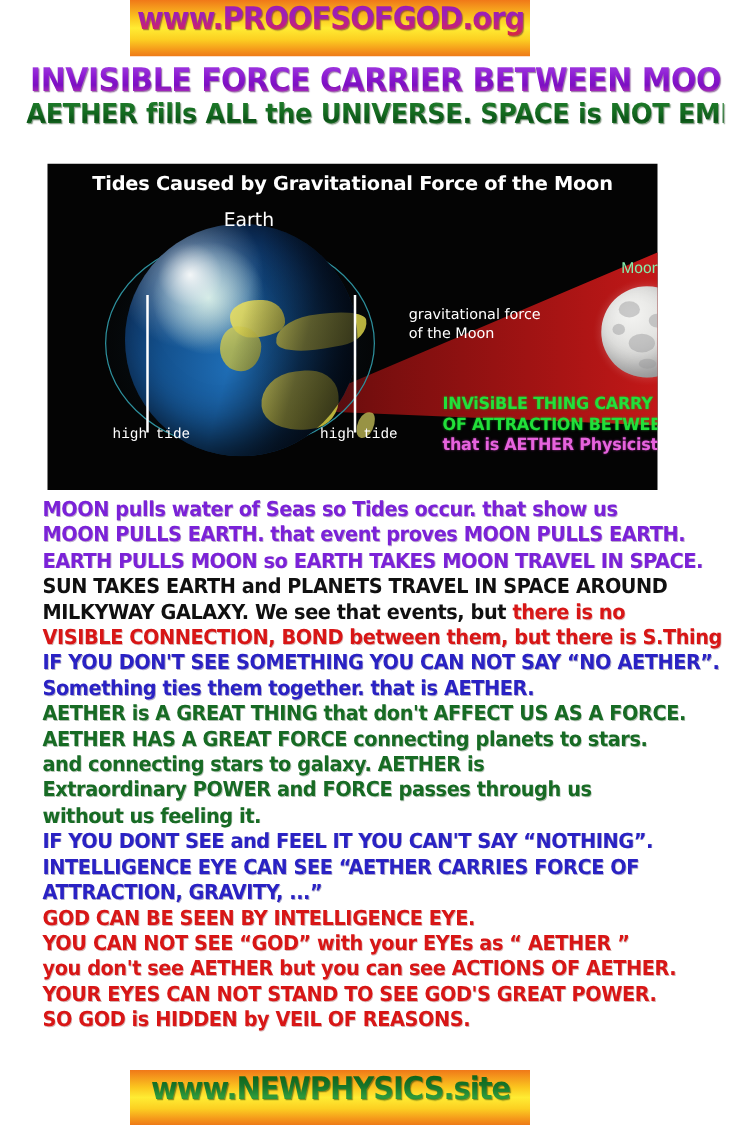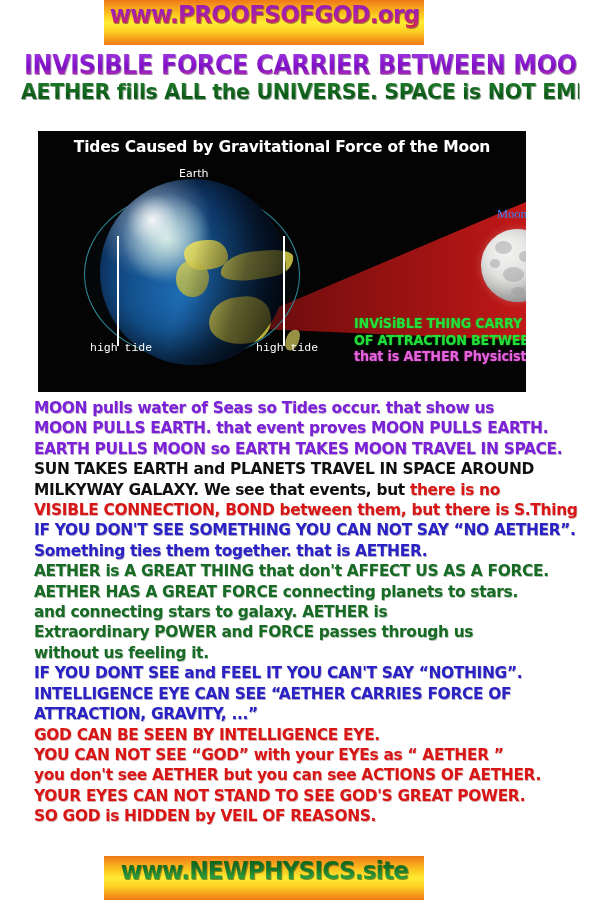--- a/index.html
+++ b/index.html
@@ -200,27 +200,27 @@
     font-size: 11.5px;
     top: 210px;
   }
   #tide-label-left  { left: 52px; }
   #tide-label-right { left: 218px; }
   #earth-label {
     position: absolute;
     left: 141px; top: 36px;
     color: #ffffff;
     font-family: "DejaVu Sans", sans-serif;
-    font-size: 11px;
+    font-size: 15px;
   }
   #moon-label {
     position: absolute;
     left: 459px; top: 76px;
-    color: #3b82f6;
-    font-family: Liberation Serif, serif;
+    color: #86efac;
+    font-family: Liberation Sans, sans-serif;
     font-size: 12.5px;
   }
   #moon {
     position: absolute;
     left: 443px; top: 98px;
     width: 73px; height: 73px;
     border-radius: 50%;
     background:
       radial-gradient(circle at 34% 30%, #f4f4f2 0%, #e2e2e0 38%, #c9c9c7 68%, #aeaeac 100%);
     box-shadow: inset -8px -8px 16px rgba(90,90,95,0.45), 0 0 8px rgba(255,255,255,0.22);
@@ -314,20 +314,24 @@
 
   <div id="moon">
     <span class="crater" style="left:14px;top:12px;width:17px;height:13px;"></span>
     <span class="crater" style="left:38px;top:22px;width:13px;height:11px;"></span>
     <span class="crater" style="left:22px;top:38px;width:21px;height:15px;"></span>
     <span class="crater" style="left:48px;top:45px;width:11px;height:9px;"></span>
     <span class="crater" style="left:9px;top:30px;width:10px;height:9px;"></span>
     <span class="crater" style="left:30px;top:58px;width:14px;height:8px;"></span>
   </div>
 
+  <div id="gf-label">
+    <div>gravitational force</div>
+    <div>of the Moon</div>
+  </div>
 
   <div id="overlay-text">
     <div class="ov-green">INViSiBLE  THING  CARRY  FORCE</div>
     <div class="ov-green">OF ATTRACTION BETWEEN MOON - EARTH</div>
     <div class="ov-pink">that is  AETHER  Physicists  looking for..</div>
   </div>
 
 </div>
 
 <div id="body-text">

